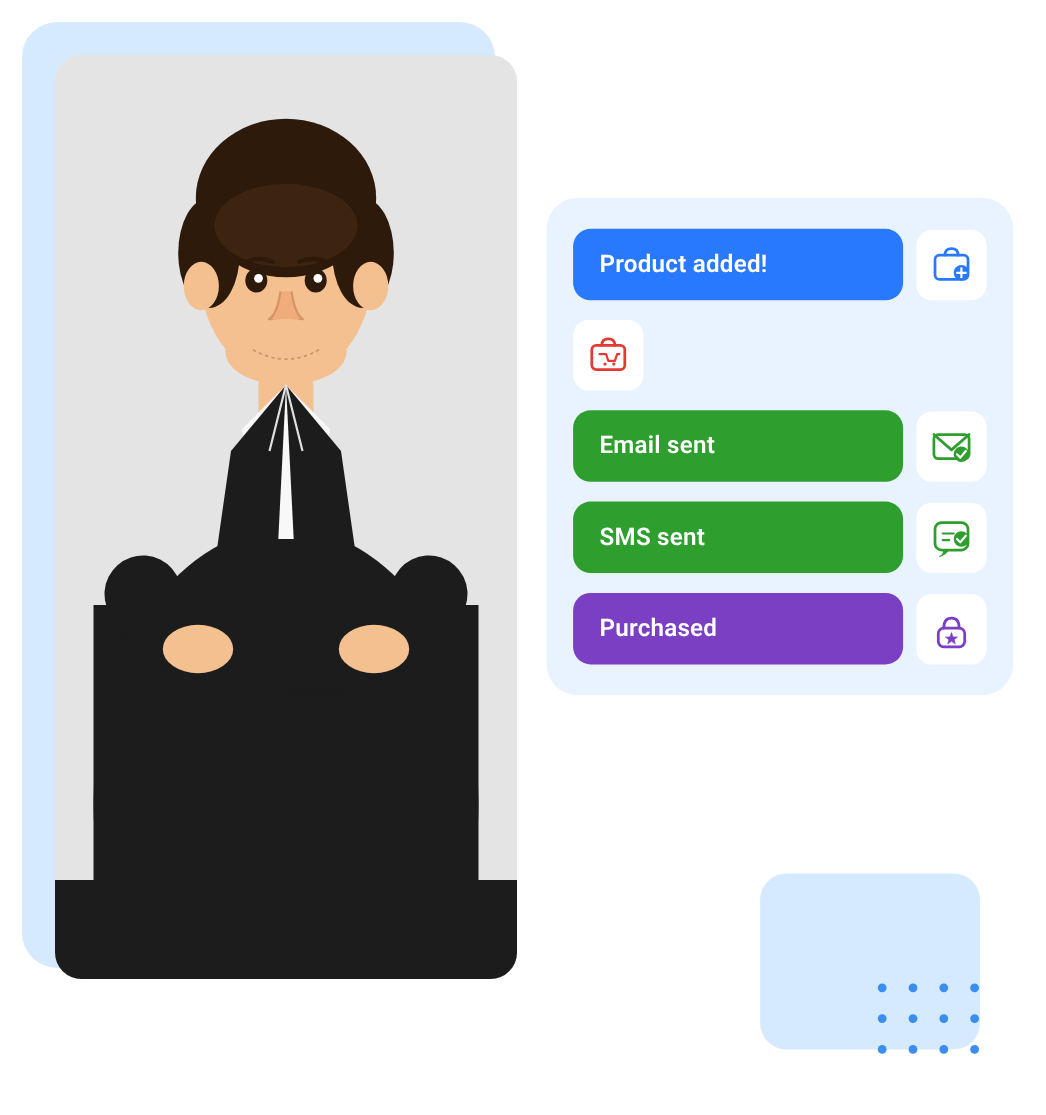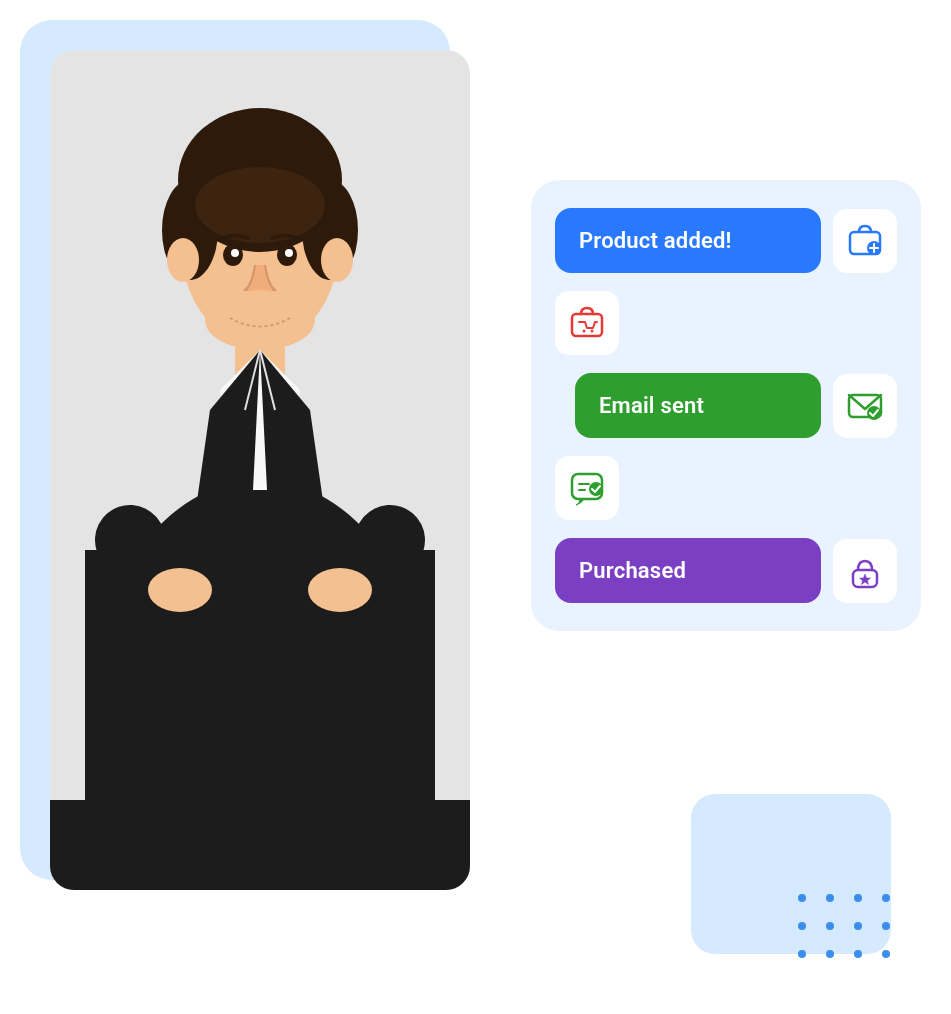--- a/index.html
+++ b/index.html
@@ -54,21 +54,21 @@
       border-radius: 24px;
       z-index: 1;
       overflow: hidden;
     }
 
     
     .card-panel {
       position: absolute;
       top: 180px;
       right: 30px;
-      width: 390px;
+      width: 424px;
       background: #e8f3ff;
       border-radius: 28px;
       padding: 28px 24px;
       z-index: 10;
       display: flex;
       flex-direction: column;
       gap: 18px;
     }
 
     .card-row {
@@ -82,21 +82,21 @@
       padding: 20px 24px;
       border-radius: 16px;
       color: #ffffff;
       font-size: 22px;
       font-weight: 600;
       letter-spacing: 0.2px;
     }
 
     .card-label-blue { background: #2979ff; }
     .card-label-red { background: #e53935; }
-    .card-label-green { background: #2e9e2e; margin-left: 20px; }
+    .card-label-green { background: #2e9e2e; }
     .card-label-purple { background: #7b3fc4; }
 
     .card-icon-box {
       width: 64px;
       height: 64px;
       background: #ffffff;
       border-radius: 14px;
       display: flex;
       align-items: center;
       justify-content: center;
@@ -230,20 +230,21 @@
         <svg viewBox="0 0 38 38" fill="none" xmlns="http://www.w3.org/2000/svg">
           <rect x="3" y="8" width="32" height="22" rx="4" stroke="#2e9e2e" stroke-width="2.5" fill="none"></rect>
           <polyline points="3,8 19,22 35,8" stroke="#2e9e2e" stroke-width="2.5" fill="none" stroke-linecap="round" stroke-linejoin="round"></polyline>
           <circle cx="28" cy="26" r="7" fill="#2e9e2e"></circle>
           <polyline points="24,26 27,29 32,23" stroke="white" stroke-width="2" fill="none" stroke-linecap="round" stroke-linejoin="round"></polyline>
         </svg>
       </div>
     </div>
 
     <div class="card-row">
+      <div class="card-label card-label-green">SMS sent</div>
       <div class="card-icon-box">
         <svg viewBox="0 0 38 38" fill="none" xmlns="http://www.w3.org/2000/svg">
           <rect x="4" y="5" width="30" height="25" rx="6" stroke="#2e9e2e" stroke-width="2.5" fill="none"></rect>
           <path d="M12 30 Q12 35 8 36 Q14 34 16 30" fill="#2e9e2e" stroke="#2e9e2e" stroke-width="1"></path>
           <circle cx="28" cy="20" r="7" fill="#2e9e2e"></circle>
           <polyline points="24,20 27,23 32,17" stroke="white" stroke-width="2" fill="none" stroke-linecap="round" stroke-linejoin="round"></polyline>
           <line x1="11" y1="15" x2="21" y2="15" stroke="#2e9e2e" stroke-width="2" stroke-linecap="round"></line>
           <line x1="11" y1="21" x2="17" y2="21" stroke="#2e9e2e" stroke-width="2" stroke-linecap="round"></line>
         </svg>
       </div>

